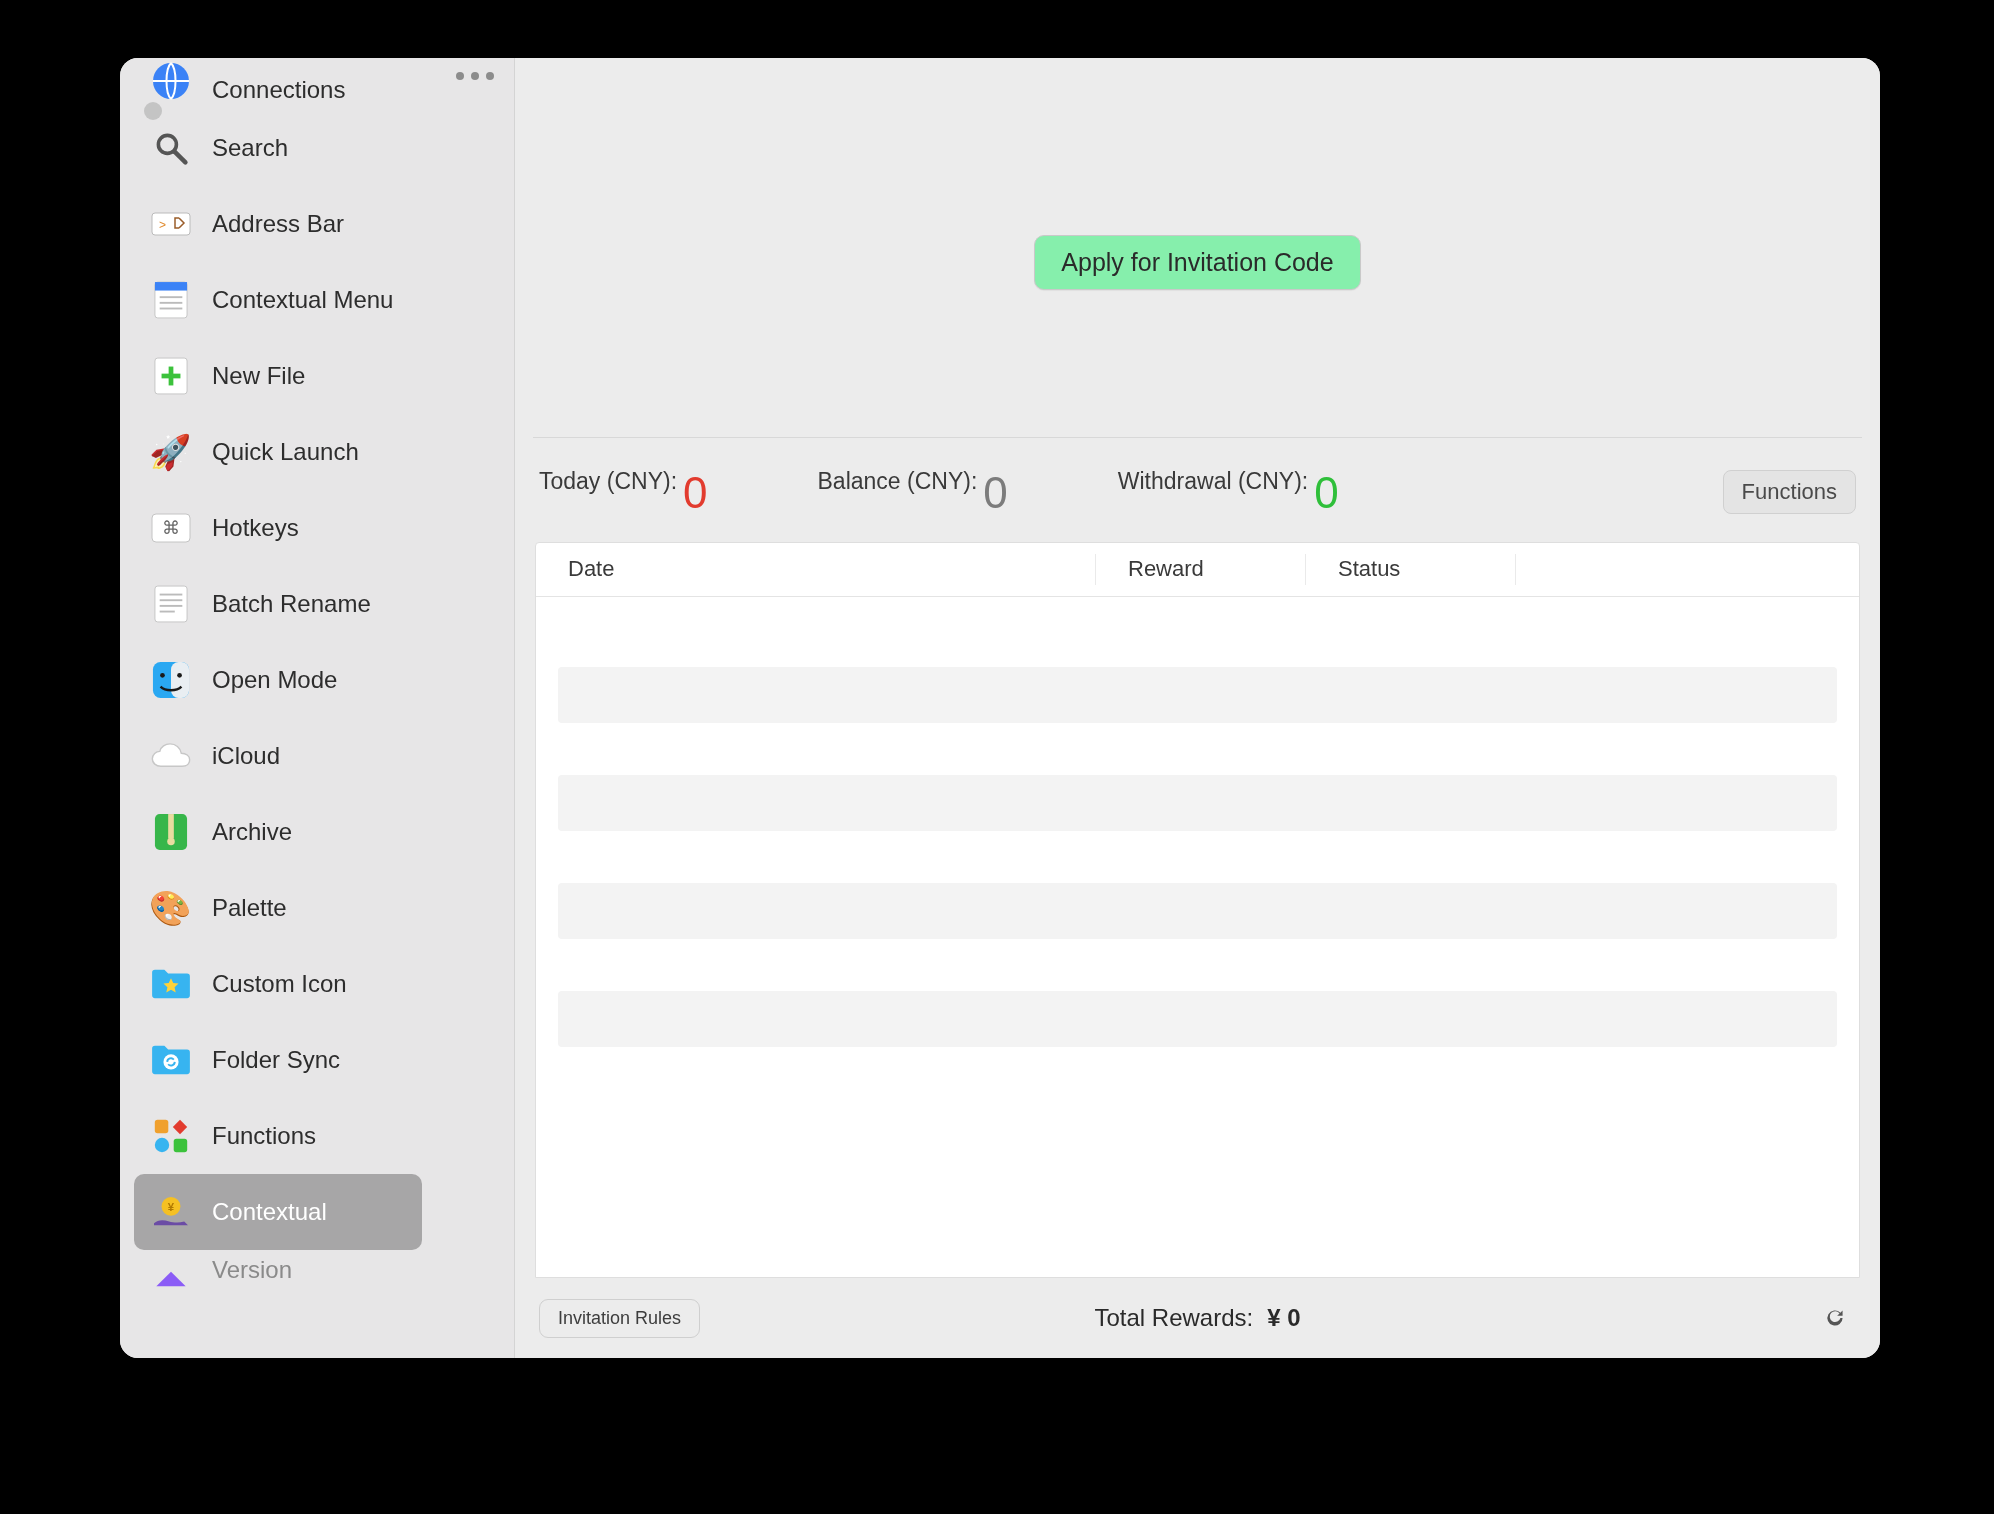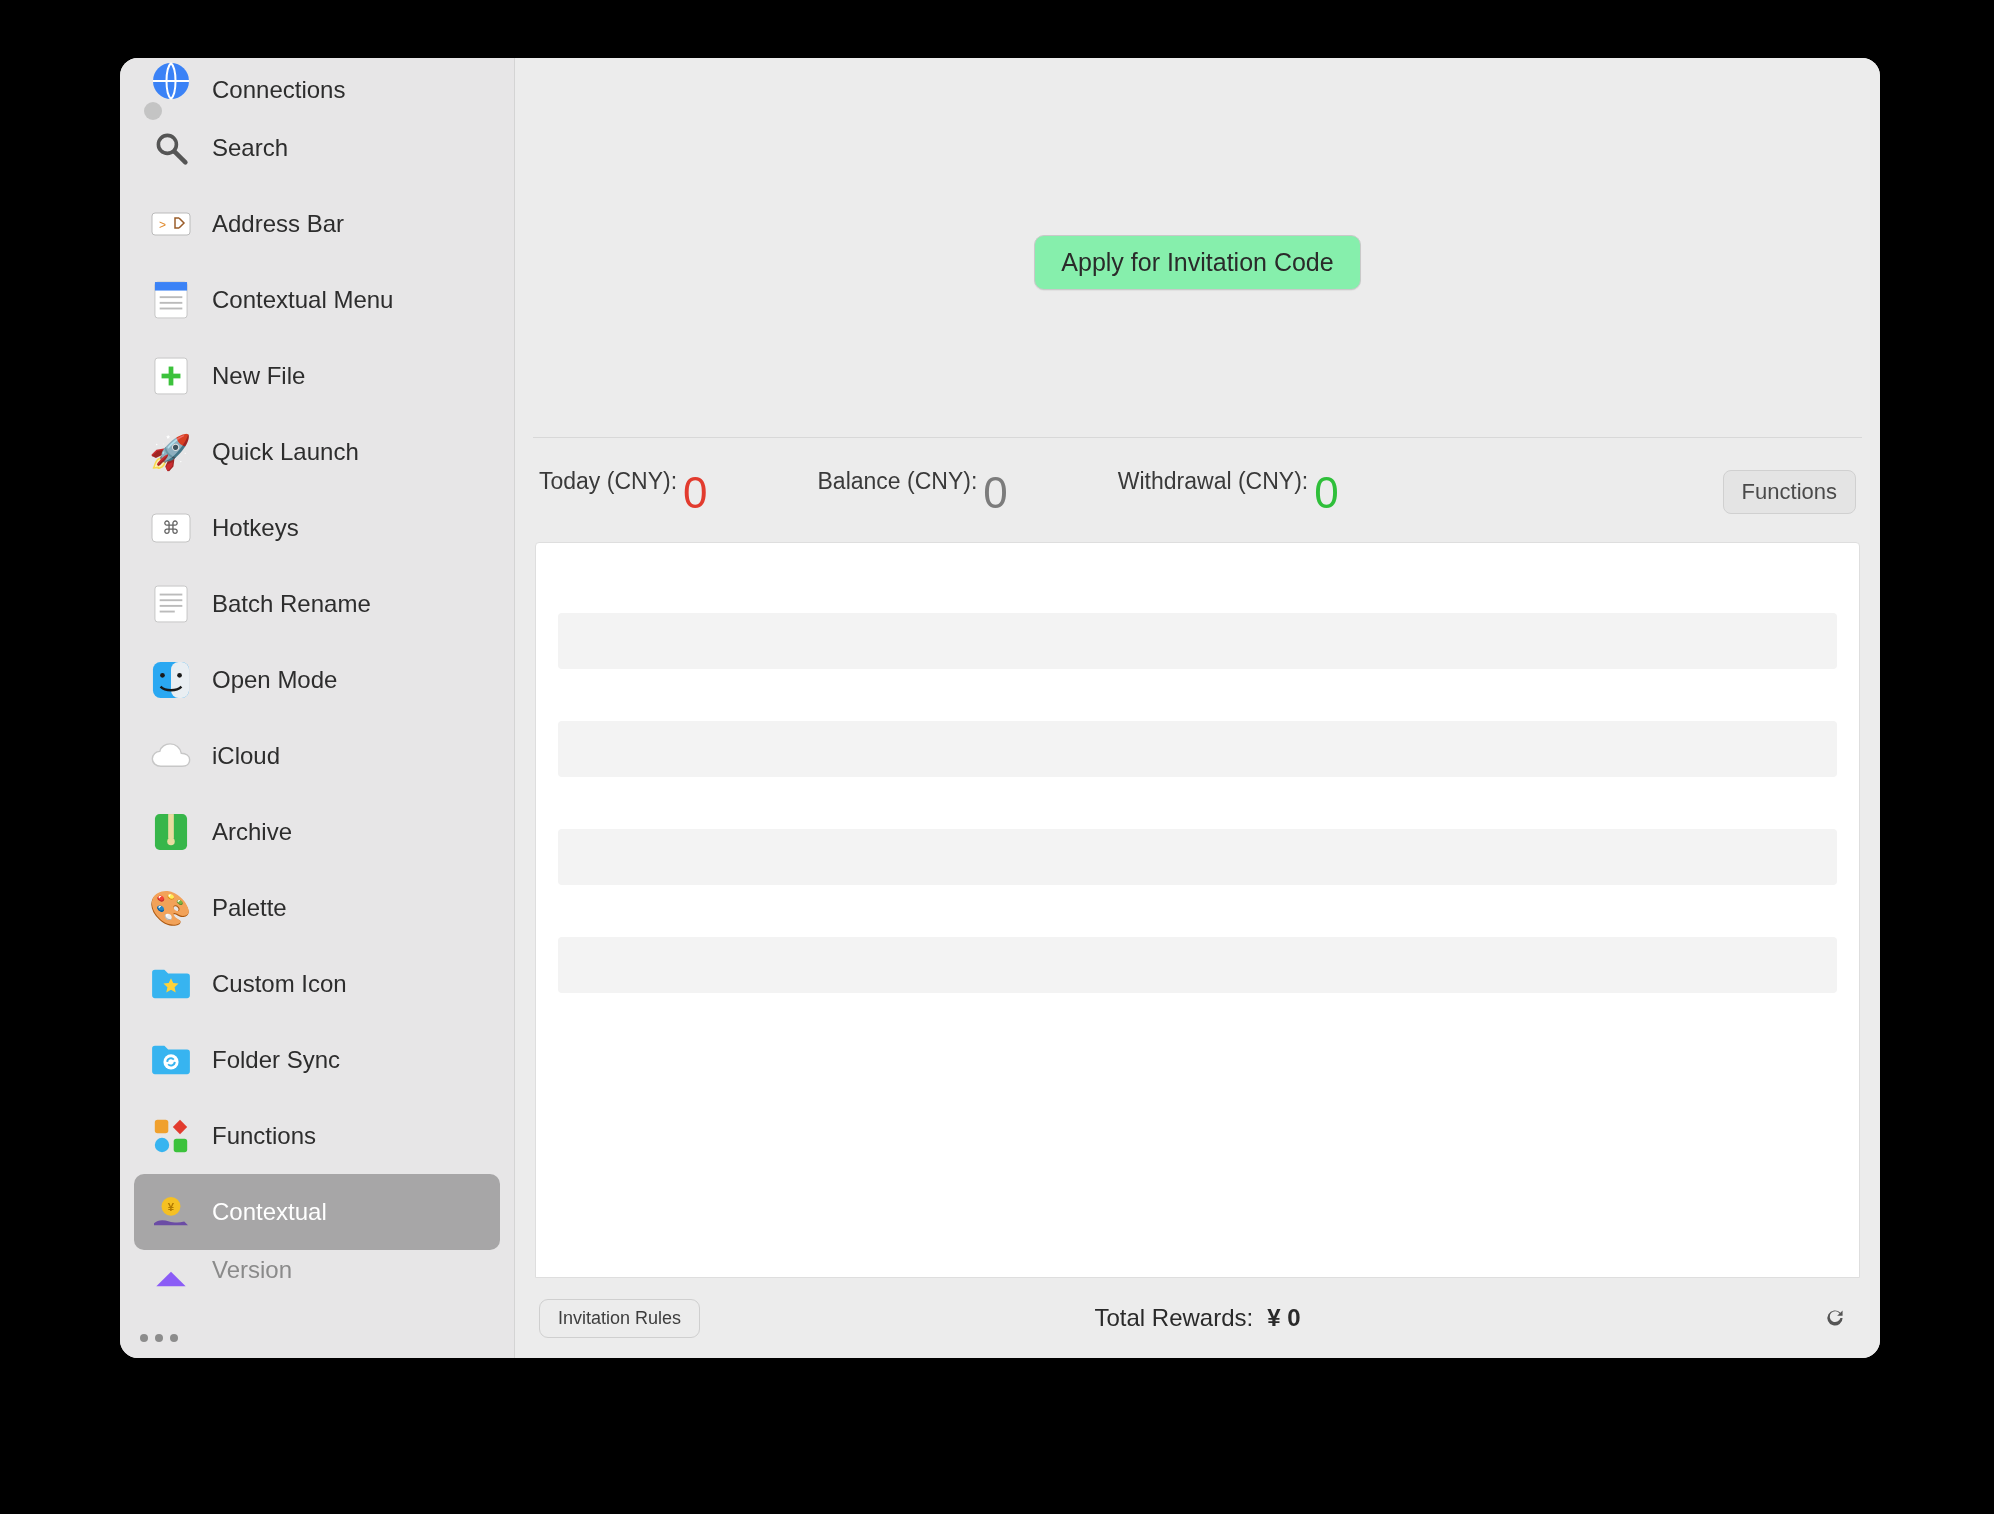--- a/index.html
+++ b/index.html
@@ -23,21 +23,21 @@
     border-radius: 18px;
     display: flex;
     overflow: hidden;
     box-shadow: 0 20px 60px rgba(0,0,0,0.6);
   }
   .sidebar {
     width: 395px;
     background: #e7e6e7;
     border-right: 1px solid #d4d4d4;
     display: flex;
-    flex-direction: column;
+    flex-direction: row;
     position: relative;
   }
   .traffic-dot {
     position: absolute;
     left: 24px;
     top: 44px;
     width: 18px;
     height: 18px;
     border-radius: 50%;
     background: #c4c4c4;
@@ -420,20 +420,26 @@
         <span class="value">0</span>
       </div>
       <div class="stat withdrawal">
         <span class="label">Withdrawal (CNY):</span>
         <span class="value">0</span>
       </div>
       <button class="withdraw-btn">Functions</button>
     </div>
 
     <div class="table-wrap">
+      <div class="thead">
+        <div class="th date">Date</div>
+        <div class="th reward">Reward</div>
+        <div class="th status">Status</div>
+        <div class="th rest"></div>
+      </div>
       <div class="tbody">
         <div class="placeholder-row"></div>
         <div class="placeholder-row"></div>
         <div class="placeholder-row"></div>
         <div class="placeholder-row"></div>
       </div>
     </div>
 
     <div class="footer">
       <button class="rules-btn">Invitation Rules</button>

